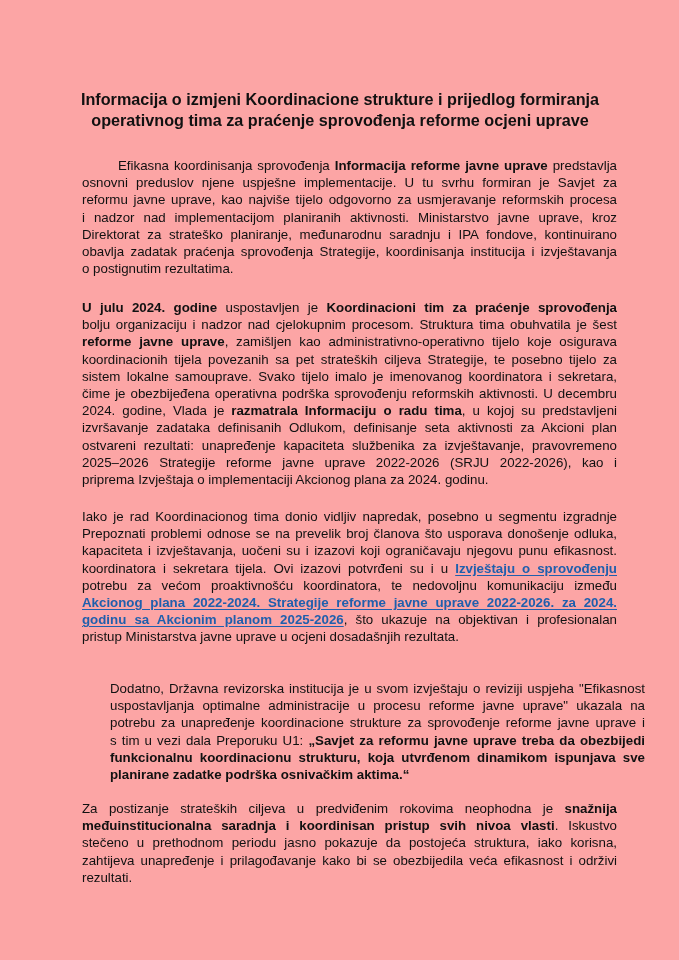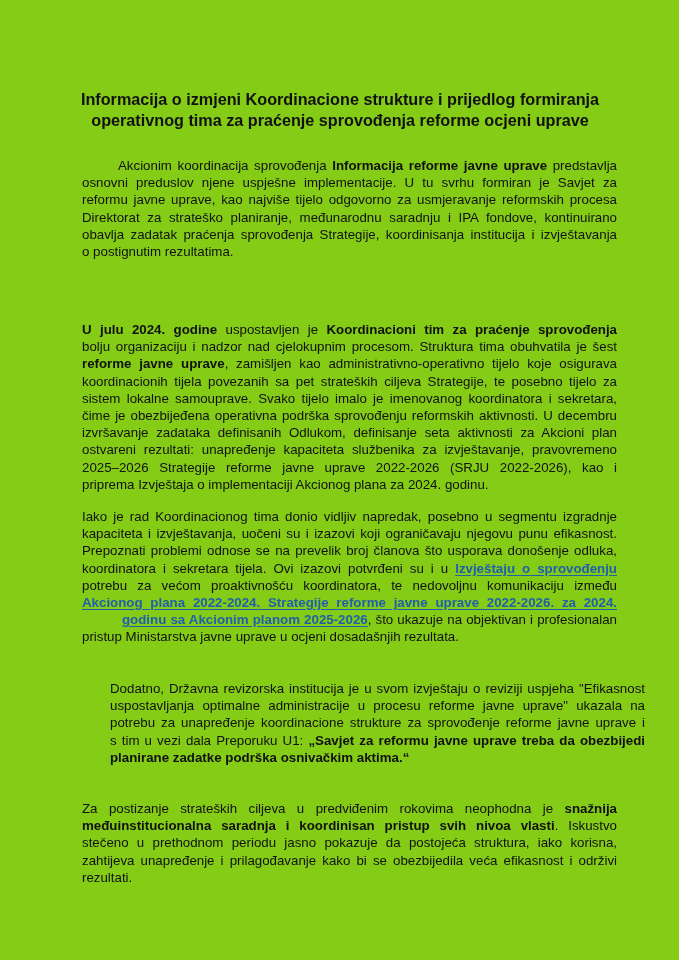--- a/index.html
+++ b/index.html
@@ -1,17 +1,17 @@
 <!DOCTYPE html>
 <html><head>
 <meta charset="utf-8">
 <style>
   html, body { margin: 0; padding: 0; background: #ffffff; }
   body { width: 679px; height: 960px; position: relative; overflow: hidden; }
-  .page { position: absolute; left: 0; top: 0; width: 679px; height: 960px; background: #84cc16; }
+  .page { position: absolute; left: 0; top: 0; width: 679px; height: 960px; background: #fca5a5; }
   .title {
     position: absolute; left: 40px; top: 89px; width: 600px;
     text-align: center; font-family: "Liberation Sans", sans-serif;
     font-weight: bold; font-size: 16.2px; line-height: 21px; color: #111;
   }
   .title span { display: block; }
   .para {
     position: absolute; left: 82px; width: 535px;
     font-family: "Liberation Sans", sans-serif; font-size: 13.3px;
     line-height: 17.2px; color: #111;
@@ -25,54 +25,57 @@
 </head>
 <body>
 
 <div class="page">
   <div class="title">
     <span>Informacija o izmjeni Koordinacione strukture i prijedlog formiranja</span>
     <span>operativnog tima za praćenje sprovođenja reforme ocjeni uprave</span>
   </div>
 
   <div class="para" style="top:157px;">
-      <span class="line indent"><span>Akcionim koordinacija sprovođenja </span><b>Informacija reforme javne uprave</b><span> predstavlja</span></span>
+      <span class="line indent"><span>Efikasna koordinisanja sprovođenja </span><b>Informacija reforme javne uprave</b><span> predstavlja</span></span>
       <span class="line"><span>osnovni preduslov njene uspješne implementacije. U tu svrhu formiran je Savjet za</span></span>
       <span class="line"><span>reformu javne uprave, kao najviše tijelo odgovorno za usmjeravanje reformskih procesa</span></span>
+      <span class="line"><span>i nadzor nad implementacijom planiranih aktivnosti. Ministarstvo javne uprave, kroz</span></span>
       <span class="line"><span>Direktorat za strateško planiranje, međunarodnu saradnju i IPA fondove, kontinuirano</span></span>
       <span class="line"><span>obavlja zadatak praćenja sprovođenja Strategije, koordinisanja institucija i izvještavanja</span></span>
       <span class="line last"><span>o postignutim rezultatima.</span></span>
     </div>
-  <div class="para" style="top:321px;">
+  <div class="para" style="top:299px;">
       <span class="line"><b>U julu 2024. godine</b><span> uspostavljen je </span><b>Koordinacioni tim za praćenje sprovođenja</b></span>
       <span class="line"><span>bolju organizaciju i nadzor nad cjelokupnim procesom. Struktura tima obuhvatila je šest</span></span>
       <span class="line"><b>reforme javne uprave</b><span>, zamišljen kao administrativno-operativno tijelo koje osigurava</span></span>
       <span class="line"><span>koordinacionih tijela povezanih sa pet strateških ciljeva Strategije, te posebno tijelo za</span></span>
       <span class="line"><span>sistem lokalne samouprave. Svako tijelo imalo je imenovanog koordinatora i sekretara,</span></span>
       <span class="line"><span>čime je obezbijeđena operativna podrška sprovođenju reformskih aktivnosti. U decembru</span></span>
+      <span class="line"><span>2024. godine, Vlada je </span><b>razmatrala Informaciju o radu tima</b><span>, u kojoj su predstavljeni</span></span>
       <span class="line"><span>izvršavanje zadataka definisanih Odlukom, definisanje seta aktivnosti za Akcioni plan</span></span>
       <span class="line"><span>ostvareni rezultati: unapređenje kapaciteta službenika za izvještavanje, pravovremeno</span></span>
       <span class="line"><span>2025–2026 Strategije reforme javne uprave 2022-2026 (SRJU 2022-2026), kao i</span></span>
       <span class="line last"><span>priprema Izvještaja o implementaciji Akcionog plana za 2024. godinu.</span></span>
     </div>
   <div class="para" style="top:508px;">
       <span class="line"><span>Iako je rad Koordinacionog tima donio vidljiv napredak, posebno u segmentu izgradnje</span></span>
+      <span class="line"><span>Prepoznati problemi odnose se na prevelik broj članova što usporava donošenje odluka,</span></span>
       <span class="line"><span>kapaciteta i izvještavanja, uočeni su i izazovi koji ograničavaju njegovu punu efikasnost.</span></span>
-      <span class="line"><span>Prepoznati problemi odnose se na prevelik broj članova što usporava donošenje odluka,</span></span>
       <span class="line"><span>koordinatora i sekretara tijela. Ovi izazovi potvrđeni su i u </span><a class="link" style="color: rgb(31, 95, 173);">Izvještaju o sprovođenju</a></span>
       <span class="line"><span>potrebu za većom proaktivnošću koordinatora, te nedovoljnu komunikaciju između</span></span>
       <span class="line"><a class="link" style="color: rgb(31, 95, 173);">Akcionog plana 2022-2024. Strategije reforme javne uprave 2022-2026. za 2024.</a></span>
-      <span class="line"><a class="link" style="color: rgb(31, 95, 173); margin-left: 40px;">godinu sa Akcionim planom 2025-2026</a><span>, što ukazuje na objektivan i profesionalan</span></span>
+      <span class="line"><a class="link" style="color: rgb(31, 95, 173);">godinu sa Akcionim planom 2025-2026</a><span>, što ukazuje na objektivan i profesionalan</span></span>
       <span class="line last"><span>pristup Ministarstva javne uprave u ocjeni dosadašnjih rezultata.</span></span>
     </div>
   <div class="para" style="top:680px;margin-left:28px;">
       <span class="line"><span>Dodatno, Državna revizorska institucija je u svom izvještaju o reviziji uspjeha "Efikasnost</span></span>
       <span class="line"><span>uspostavljanja optimalne administracije u procesu reforme javne uprave" ukazala na</span></span>
       <span class="line"><span>potrebu za unapređenje koordinacione strukture za sprovođenje reforme javne uprave i</span></span>
       <span class="line"><span>s tim u vezi dala Preporuku U1: </span><b>„Savjet za reformu javne uprave treba da obezbijedi</b></span>
+      <span class="line"><b>funkcionalnu koordinacionu strukturu, koja utvrđenom dinamikom ispunjava sve</b></span>
       <span class="line last"><b>planirane zadatke podrška osnivačkim aktima.“</b></span>
     </div>
   <div class="para" style="top:800px;">
       <span class="line"><span>Za postizanje strateških ciljeva u predviđenim rokovima neophodna je </span><b>snažnija</b></span>
       <span class="line"><b>međuinstitucionalna saradnja i koordinisan pristup svih nivoa vlasti</b><span>. Iskustvo</span></span>
       <span class="line"><span>stečeno u prethodnom periodu jasno pokazuje da postojeća struktura, iako korisna,</span></span>
       <span class="line"><span>zahtijeva unapređenje i prilagođavanje kako bi se obezbijedila veća efikasnost i održivi</span></span>
       <span class="line last"><span>rezultati.</span></span>
     </div>
 </div>

